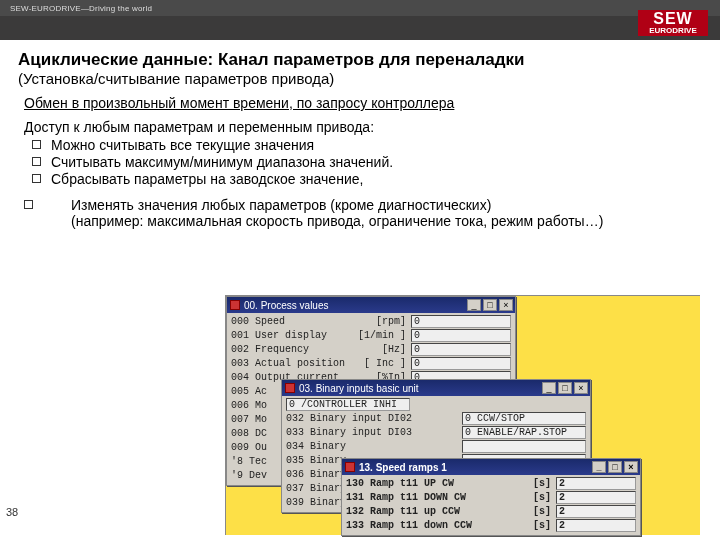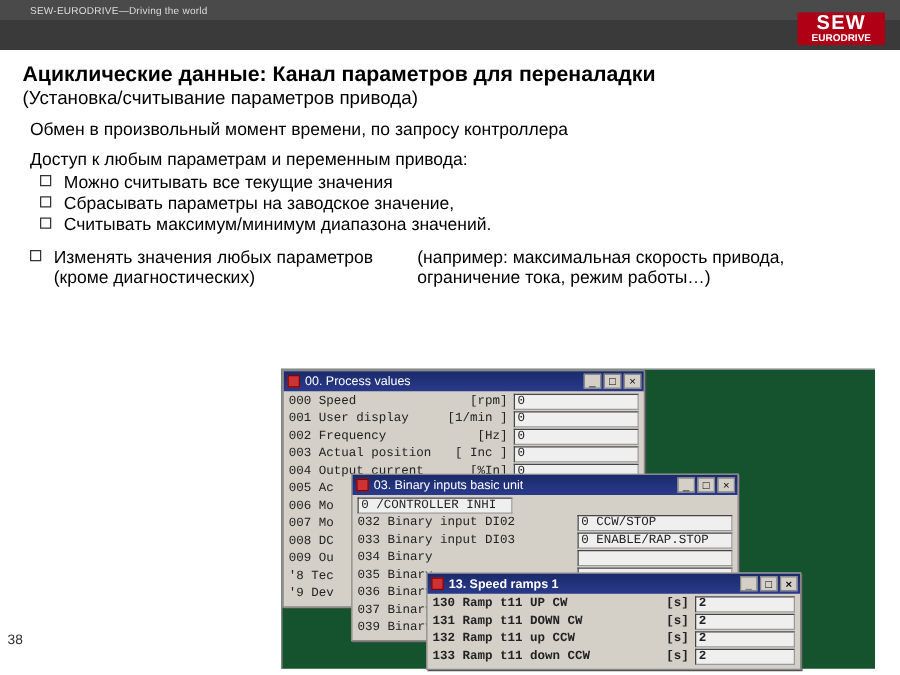--- a/index.html
+++ b/index.html
@@ -8,57 +8,57 @@
     font-family: Arial, sans-serif;
     background: #fff;
     position: relative;
     overflow: hidden;
   }
   .topbar {
     height: 16px;
     background: #4a4a4a;
     display: flex; align-items: center;
   }
-  .topbar-text { color: #ddd; font-size: 8px; padding-left: 24px; letter-spacing: 0.2px; text-align: center;}
+  .topbar-text { color: #ddd; font-size: 8px; padding-left: 10px; letter-spacing: 0.2px; text-align: center;}
   .thickbar {
     height: 24px;
     background: #3b3a3a;
   }
   .logo {
     position: absolute;
     right: 12px; top: 10px;
     width: 70px; height: 26px;
     background: #b00015;
     color: #fff;
     font-size: 8px;
     font-weight: bold;
     line-height: 1.1;
     display: flex; flex-direction: column;
     justify-content: center; align-items: center;
   }
   .logo .l1 { font-size: 16px; letter-spacing: 1px;}
   .content { padding: 8px 18px 0 18px; }
   .title { font-size: 17px; font-weight: bold; margin-top: 2px;}
   .subtitle { font-size: 15px; margin-bottom: 8px;}
-  .underline-line { font-size: 14px; margin: 2px 0 8px 6px;}
+  .underline-line { font-size: 14px; text-decoration: underline; margin: 2px 0 8px 6px;}
   .lead { font-size: 14px; margin: 0 0 2px 6px;}
   .bullets { margin-left: 14px; }
   .bullet { display: flex; align-items: flex-start; font-size: 14px; margin-bottom: 1px;}
   .bullet .box { width: 9px; height: 9px; border: 1px solid #333; margin: 3px 10px 0 0; flex:0 0 auto;}
   .bullet2 { display:flex; font-size:14px; margin: 10px 0 0 6px;}
   .bullet2 .box { width:9px; height:9px; border:1px solid #333; margin:3px 10px 0 0; flex:0 0 auto;}
-  .bullet2 .bcol { display:flex; flex-direction:row;}
+  .bullet2 .bcol { display:flex; flex-direction:column;margin-left:28px;}
   .pagenum { position: absolute; left: 6px; bottom: 22px; font-size: 11px; color:#333;}
   
   
   .winarea {
     position: absolute;
     left: 225px; top: 295px;
     width: 475px; height: 240px;
-    background: #14532d;
+    background: #fde047;
     border-left: 1px solid #888; border-top: 1px solid #888;
   }
   .win {
     position: absolute;
     background: #d4d0c8;
     border: 1px solid #888;
     box-shadow: 1px 1px 0 #555;
     font-family: "Courier New", monospace;
   }
   .tbar {
@@ -115,25 +115,25 @@
   <div class="subtitle">(Установка/считывание параметров привода)</div>
   <div class="underline-line">Обмен в произвольный момент времени, по запросу контроллера</div>
   <div class="lead">Доступ к любым параметрам и переменным привода:</div>
   <div class="bullets">
     <div class="bullet">
         <span class="box"></span>
         <span>Можно считывать все текущие значения</span>
       </div>
     <div class="bullet">
         <span class="box"></span>
-        <span>Сбрасывать параметры на заводское значение,</span>
+        <span>Считывать максимум/минимум диапазона значений.</span>
       </div>
     <div class="bullet">
         <span class="box"></span>
-        <span>Считывать максимум/минимум диапазона значений.</span>
+        <span>Сбрасывать параметры на заводское значение,</span>
       </div>
   </div>
   <div class="bullet2">
     <span class="box"></span>
     <div class="bcol">
       <span>Изменять значения любых параметров (кроме диагностических)</span>
       <span>(например: максимальная скорость привода, ограничение тока, режим работы…)</span>
     </div>
   </div>
 </div>

